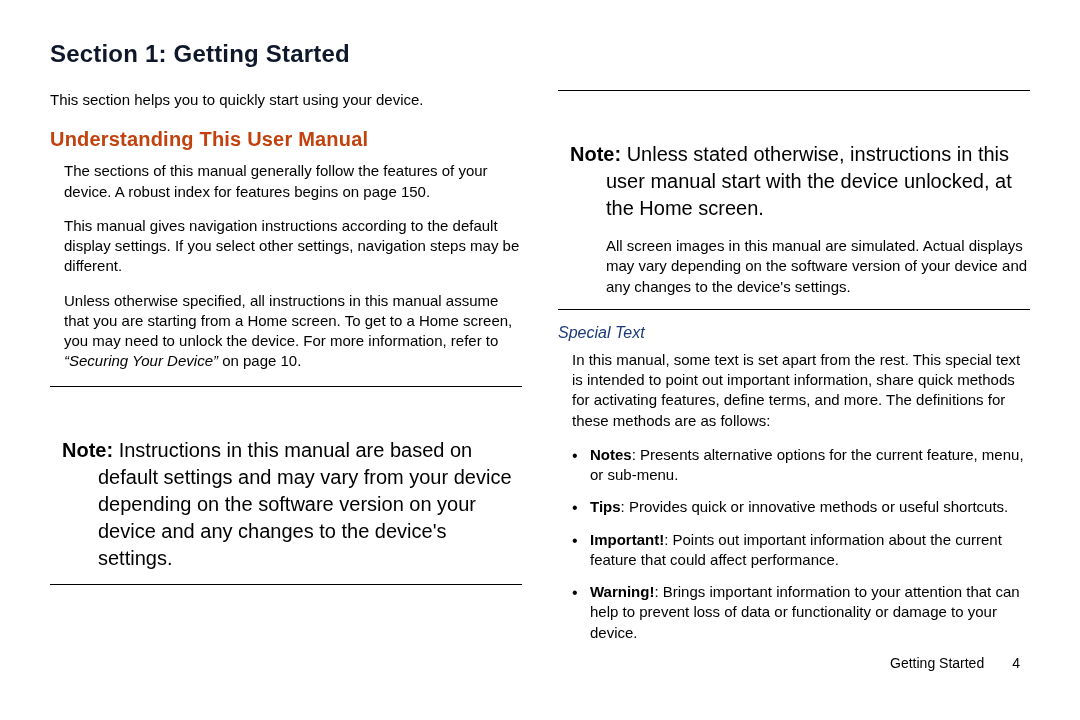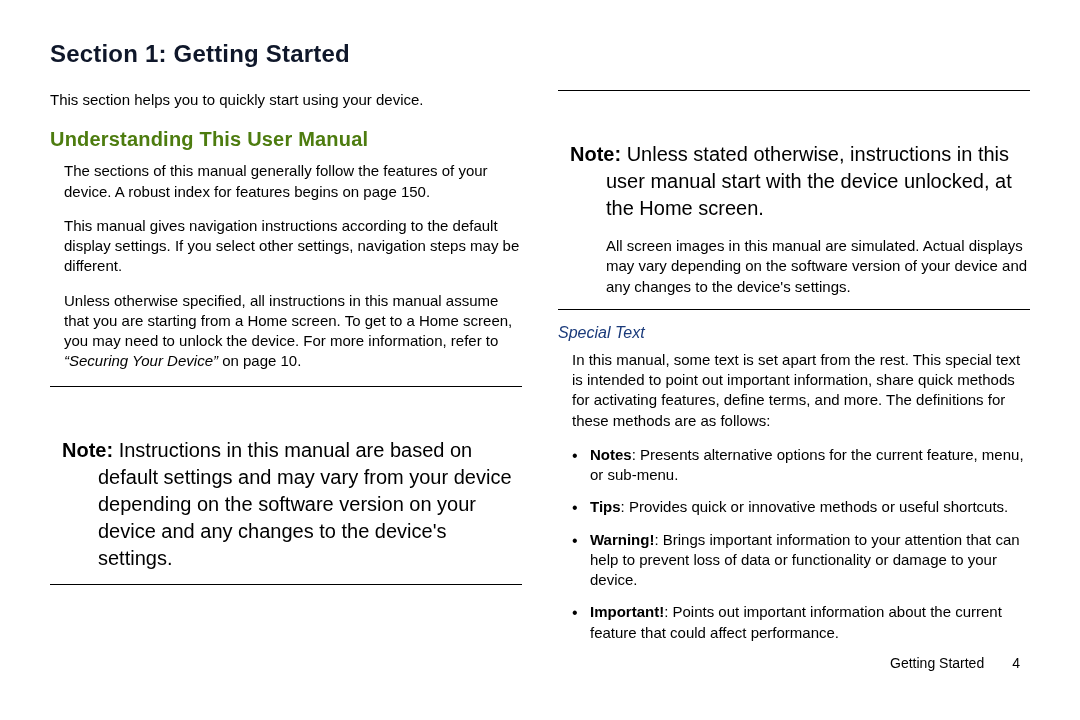--- a/index.html
+++ b/index.html
@@ -2,21 +2,21 @@
 <html><head>
 <meta charset="utf-8">
 <style>
   * { box-sizing: border-box; margin: 0; padding: 0; }
   html, body { width: 1080px; height: 720px; background: #fff; font-family: Arial, Helvetica, sans-serif; color: #000; }
   .page { padding: 40px 50px 30px 50px; }
   .section-title { font-size: 24px; font-weight: bold; color: #0f172a; margin-bottom: 22px; letter-spacing: 0.2px; }
   .columns { display: flex; gap: 36px; }
   .col { flex: 1; }
   .intro { font-size: 15px; margin-bottom: 18px; line-height: 1.35; }
-  .subsection-title { font-size: 20px; font-weight: bold; color: #4d7c0f; margin-bottom: 10px; letter-spacing: 0.2px; }
+  .subsection-title { font-size: 20px; font-weight: bold; color: #c2410c; margin-bottom: 10px; letter-spacing: 0.2px; }
   .body-text { font-size: 15px; line-height: 1.35; margin-bottom: 14px; padding-left: 14px; }
   .note-block { border-top: 1.5px solid #000; border-bottom: 1.5px solid #000; padding: 10px 0 12px 0; margin-bottom: 14px; }
   .note-block .note-text { font-size: 20px; line-height: 1.35; padding-left: 48px; text-indent: -36px; margin-top: 40px; }
   .note-block .note-text .lbl { font-weight: bold; }
   .note-block .note-p2 { font-size: 15px; line-height: 1.35; padding-left: 48px; margin-top: 14px; }
   .sub-italic-title { font-size: 16px; font-weight: normal; font-style: italic; color: #1a3a7a; margin-bottom: 8px; }
   ul.special { list-style: none; padding-left: 14px; }
   ul.special li { font-size: 15px; line-height: 1.35; margin-bottom: 12px; padding-left: 18px; position: relative; }
   ul.special li::before { content: "•"; position: absolute; left: 0; top: 0; font-size: 16px; }
   ul.special li .lbl { font-weight: bold; }
@@ -57,22 +57,22 @@
         </p>
         <p class="note-p2">All screen images in this manual are simulated. Actual displays may vary depending on the software version of your device and any changes to the device's settings.</p>
       </div>
 
       <h3 class="sub-italic-title">Special Text</h3>
       <p class="body-text">In this manual, some text is set apart from the rest. This special text is intended to point out important information, share quick methods for activating features, define terms, and more. The definitions for these methods are as follows:</p>
 
       <ul class="special">
         <li><span class="lbl">Notes</span><span>: Presents alternative options for the current feature, menu, or sub-menu.</span></li>
         <li><span class="lbl">Tips</span><span>: Provides quick or innovative methods or useful shortcuts.</span></li>
+        <li><span class="lbl">Important!</span><span>: Points out important information about the current feature that could affect performance.</span></li>
         <li><span class="lbl">Warning!</span><span>: Brings important information to your attention that can help to prevent loss of data or functionality or damage to your device.</span></li>
-        <li><span class="lbl">Important!</span><span>: Points out important information about the current feature that could affect performance.</span></li>
       </ul>
 
       <div class="footer">
         <span>Getting Started</span><span class="pn">4</span>
       </div>
     </div>
   </div>
 </div>
 
 </body></html>

